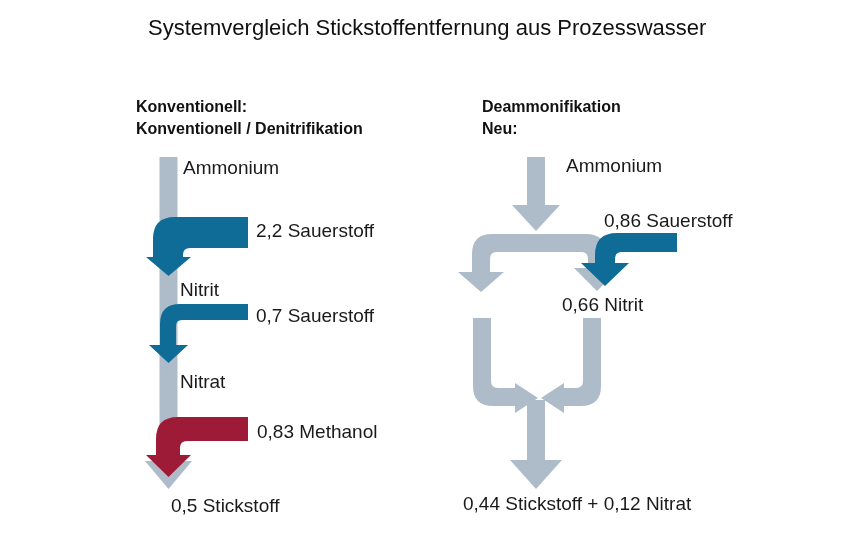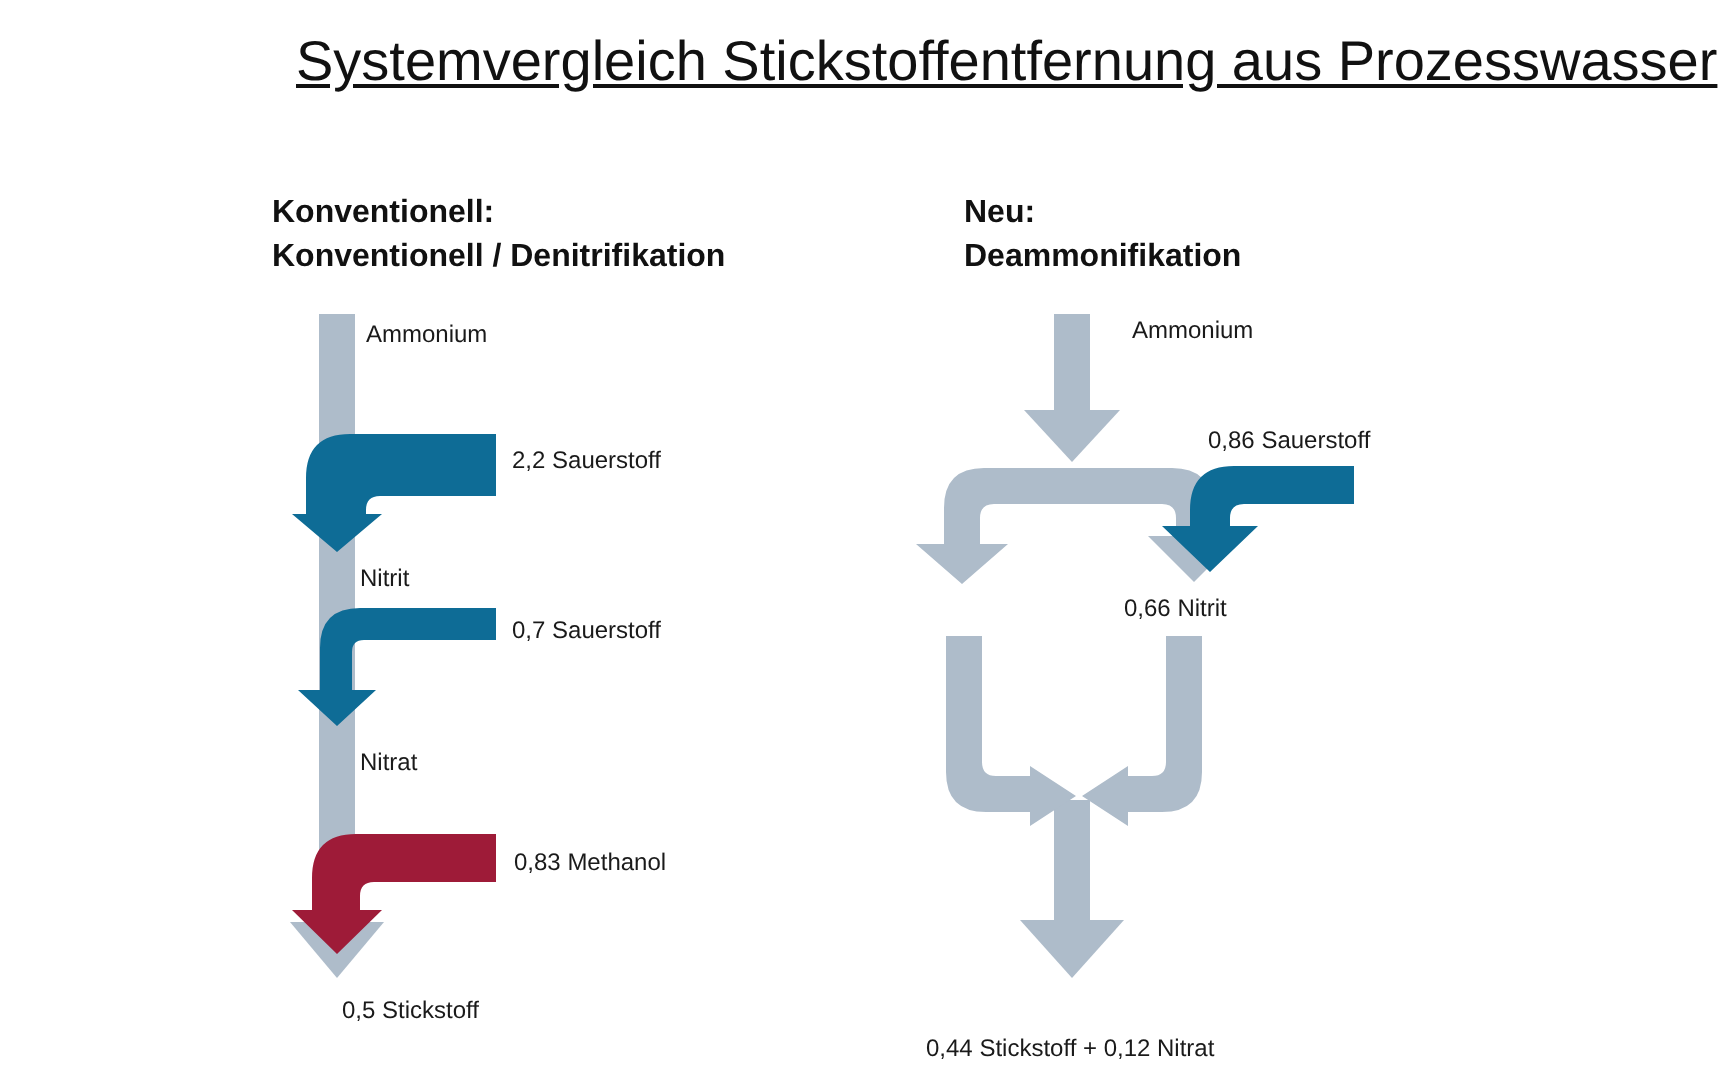--- a/index.html
+++ b/index.html
@@ -6,32 +6,32 @@
   #canvas {
     position:relative;
     width:862px; height:539px;
     background:#ffffff;
     font-family:"Liberation Sans", sans-serif;
     overflow:hidden;
   }
   #diagram-svg { position:absolute; left:0; top:0; }
   .title {
     position:absolute; left:148px; top:15px;
-    font-size:28px; color:#111; white-space:nowrap;text-decoration:underline;
+    font-size:22px; color:#111; white-space:nowrap;
   }
   .col-heading {
     position:absolute; top:96px;
     font-size:16px; font-weight:bold; color:#111;
     line-height:22px; white-space:nowrap;
   }
   .col-heading.left  { left:136px; }
   .col-heading.right { left:482px; }
   .label {
     position:absolute;
-    font-size:12px; color:#1a1a1a;
+    font-size:19px; color:#1a1a1a;
     line-height:17px; white-space:nowrap;
   }
 </style>
 </head>
 <body>
 
 <div id="canvas">
 
   <svg id="diagram-svg" width="862" height="539" viewBox="0 0 862 539">
 
@@ -57,30 +57,30 @@
     <polygon points="510,460 562,460 536,489" fill="#aebcca"></polygon>
   </svg>
 
   <div class="title">Systemvergleich Stickstoffentfernung aus Prozesswasser</div>
 
   <div class="col-heading left">
     <div>Konventionell:</div>
     <div>Konventionell / Denitrifikation</div>
   </div>
   <div class="col-heading right">
+    <div>Deammonifikation</div>
     <div>Neu:</div>
-    <div>Deammonifikation</div>
   </div>
 
   <div class="label" style="left:183px; top:159px">Ammonium</div>
   <div class="label" style="left:256px; top:222px">2,2 Sauerstoff</div>
   <div class="label" style="left:180px; top:281px">Nitrit</div>
   <div class="label" style="left:256px; top:307px">0,7 Sauerstoff</div>
   <div class="label" style="left:180px; top:373px">Nitrat</div>
   <div class="label" style="left:257px; top:423px">0,83 Methanol</div>
   <div class="label" style="left:171px; top:497px">0,5 Stickstoff</div>
 
   <div class="label" style="left:566px; top:157px">Ammonium</div>
   <div class="label" style="left:604px; top:212px">0,86 Sauerstoff</div>
   <div class="label" style="left:562px; top:296px">0,66 Nitrit</div>
-  <div class="label" style="left:463px; top:516px">0,44 Stickstoff + 0,12 Nitrat</div>
+  <div class="label" style="left:463px; top:495px">0,44 Stickstoff + 0,12 Nitrat</div>
 
 </div>
 
 </body></html>

